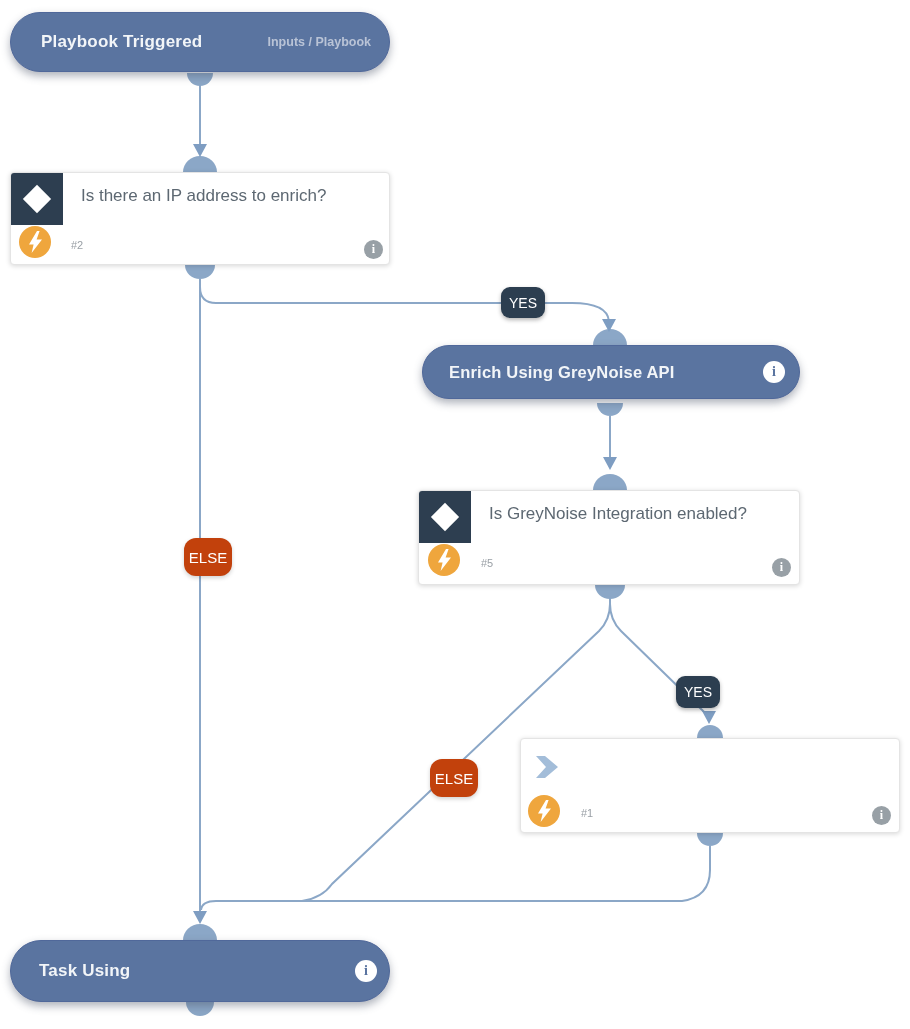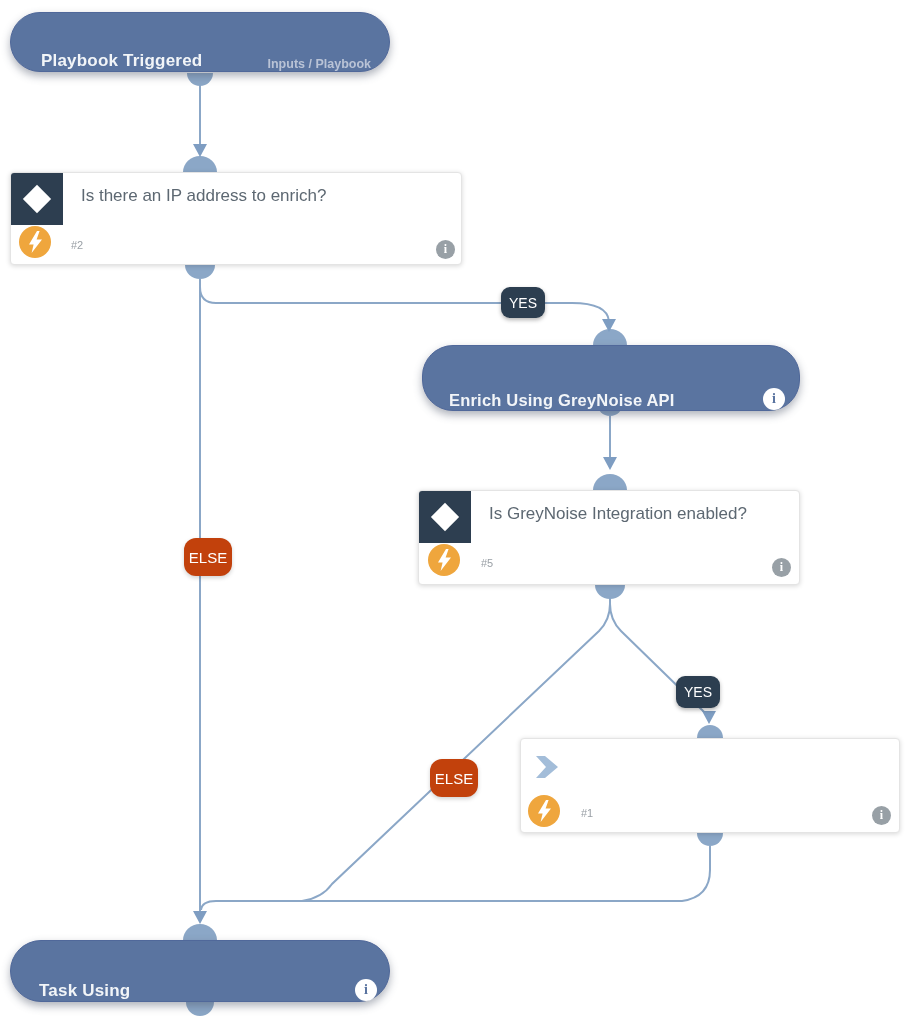--- a/index.html
+++ b/index.html
@@ -5,21 +5,21 @@
   html,body{margin:0;padding:0;background:#ffffff;}
   .canvas{
     position:relative;width:910px;height:1029px;background:#ffffff;overflow:hidden;
     font-family:"Liberation Sans",sans-serif;
   }
   
   .wires{position:absolute;left:0;top:0;z-index:0;}
 
   
   .pill{
-    position:absolute;display:flex;align-items:flex-end;
+    position:absolute;display:flex;align-items:center;
     background:#5a74a0;border:1px solid #50689a;border-radius:31px;
     box-shadow:0 4px 8px rgba(75,85,105,.45);
     z-index:2;cursor:pointer;box-sizing:border-box;
   }
   .pill .ttl{color:#f2f5f8;font-weight:bold;font-size:17px;letter-spacing:.2px;}
   .pill .io{margin-left:auto;color:#b9c3d6;font-weight:bold;font-size:12.5px;}
   .info-white{
     margin-left:auto;width:22px;height:22px;border-radius:50%;background:#ffffff;
     color:#5a74a0;font-weight:bold;font-size:14px;line-height:22px;text-align:center;
     font-family:"Liberation Serif",serif;flex:0 0 auto;
@@ -94,39 +94,39 @@
       <polygon points="702,711 716,711 709,724"></polygon>
       <polygon points="193,911 207,911 200,924"></polygon>
     </g>
   </svg>
 
   <div class="pill" style="left:10px;top:12px;width:380px;height:60px;padding:0 18px 0 30px;">
     <span class="ttl">Playbook Triggered</span>
     <span class="io">Inputs / Playbook</span>
   </div>
 
-  <div class="card" style="left:10px;top:172px;width:452px;height:93px;">
+  <div class="card" style="left:10px;top:172px;width:380px;height:93px;">
     <div class="sq">
       <div class="diamond"></div>
     </div>
     <div class="ctitle">Is there an IP address to enrich?</div>
     <div class="bolt" style="left:8px;top:53px;">
       <svg width="32" height="32" viewBox="0 0 32 32">
           <path d="M18 5 L10 18.5 h4.6 L12.6 27 L23 13.5 h-5.4 L20.6 5 Z" fill="#ffffff"></path>
         </svg>
     </div>
     <div class="tid" style="left:60px;top:66px;">#2</div>
     <div class="info-gray" style="right:6px;top:67px;">i</div>
   </div>
 
   <div class="badge yes" style="left:493px;top:287px;width:44px;height:31px;">YES</div>
 
   <div class="badge else" style="left:176px;top:538px;width:48px;height:38px;">ELSE</div>
 
-  <div class="pill" style="left:422px;top:345px;width:378px;height:66px;padding:0 14px 0 26px;">
+  <div class="pill" style="left:422px;top:345px;width:378px;height:54px;padding:0 14px 0 26px;">
     <span class="ttl" style="font-size:16.5px;">Enrich Using GreyNoise API</span>
     <span class="info-white">i</span>
   </div>
 
   <div class="card" style="left:418px;top:490px;width:382px;height:95px;">
     <div class="sq">
       <div class="diamond"></div>
     </div>
     <div class="ctitle">Is GreyNoise Integration enabled?</div>
     <div class="bolt" style="left:9px;top:53px;">

